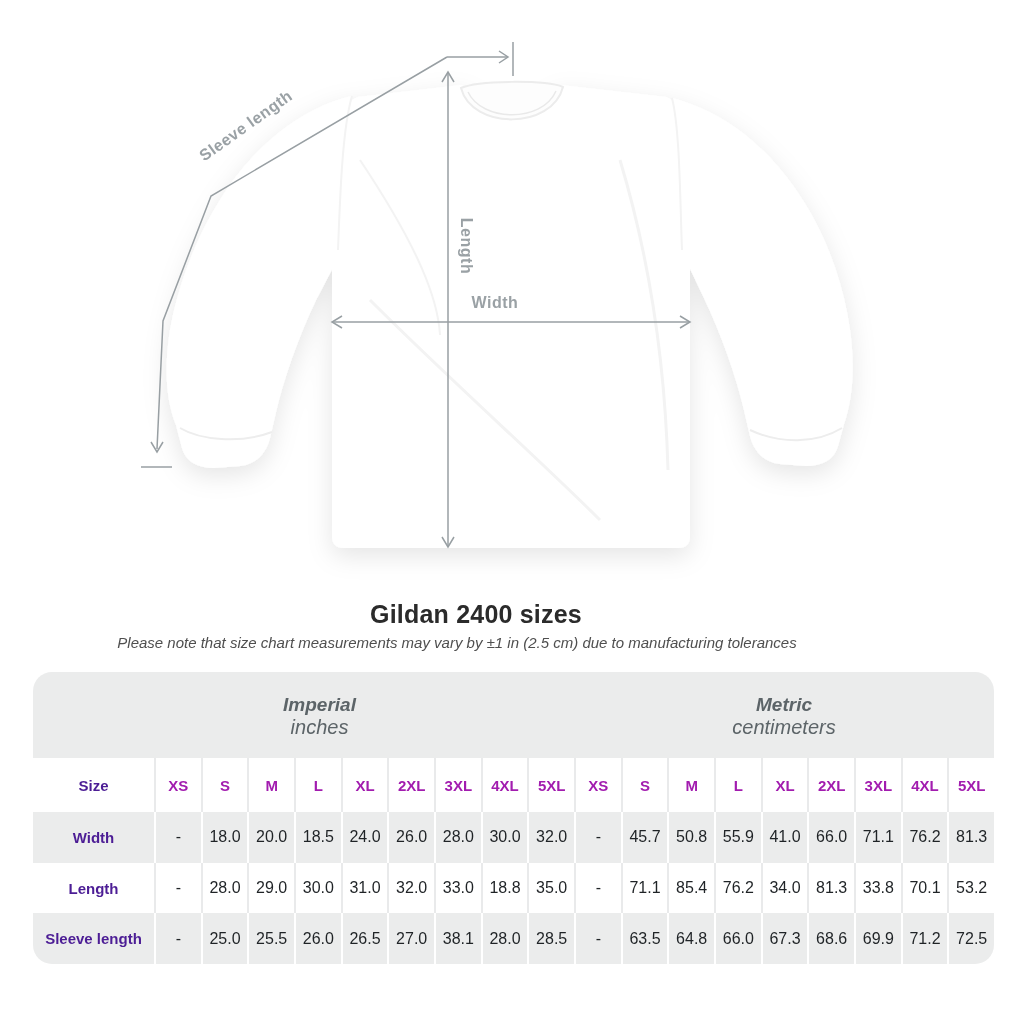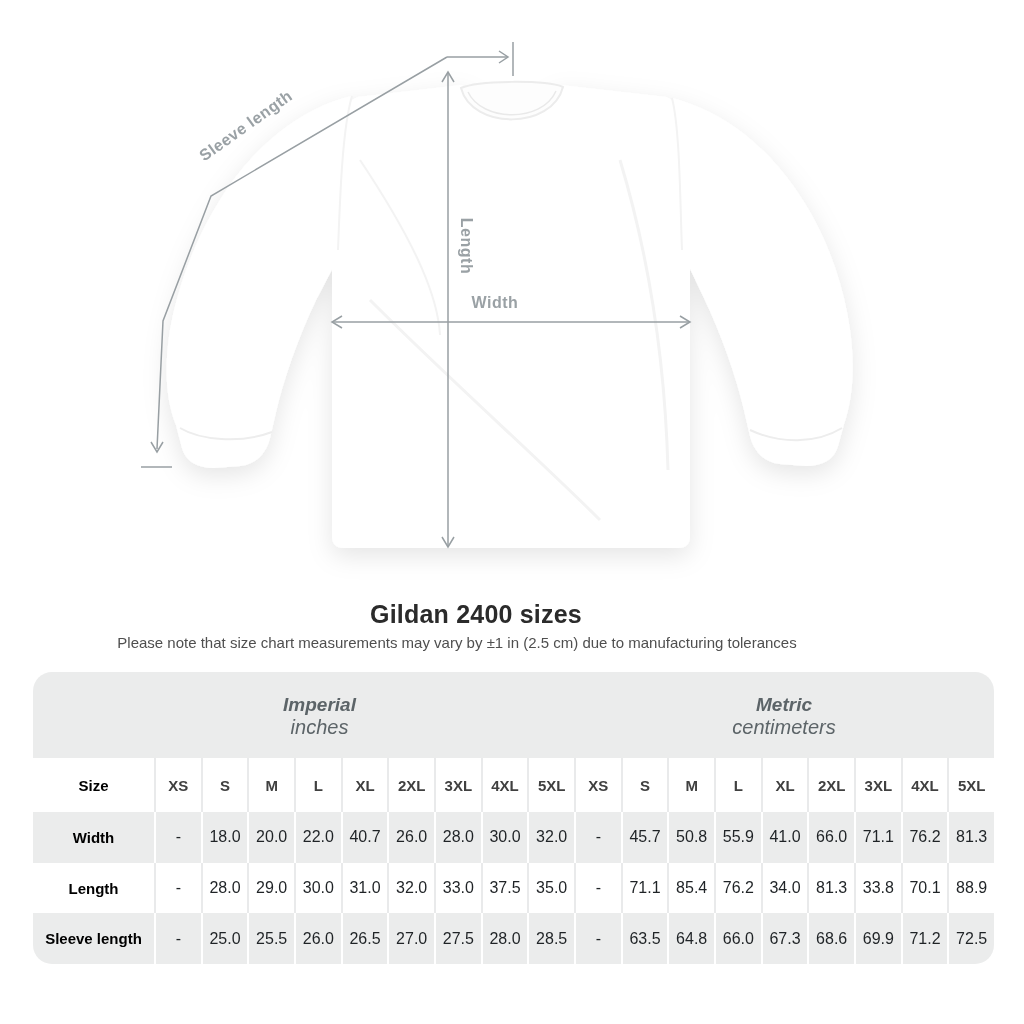--- a/index.html
+++ b/index.html
@@ -7,21 +7,21 @@
     position:relative;width:1024px;height:1024px;background:#ffffff;overflow:hidden;
     font-family:"Liberation Sans", sans-serif;
   }
   .diagram-svg{position:absolute;left:0;top:0;}
   .page-title{
     position:absolute;left:0;top:600px;width:952px;text-align:center;
     font-size:25px;font-weight:bold;color:#2b2b2b;letter-spacing:.2px;
   }
   .tolerance-note{
     position:absolute;left:0;top:634px;width:914px;text-align:center;
-    font-size:15px;color:#4f4f4f;
+    font-size:15px;font-style:italic;color:#4f4f4f;
   }
   .size-table{
     position:absolute;left:33px;top:672px;width:961px;height:292px;
     border-radius:19px;overflow:hidden;background:#ffffff;
     display:flex;flex-direction:column;
   }
   .unit-band{
     height:86px;flex:0 0 86px;background:#ebecec;
     display:grid;grid-template-columns:541px 420px;
   }
@@ -30,22 +30,22 @@
   .unit-label{font-size:19px;font-weight:bold;font-style:italic;line-height:24px;}
   .unit-sub{font-size:20px;font-style:italic;line-height:21px;}
   .trow{display:grid;grid-template-columns:121px repeat(18,1fr);}
   .size-row{height:54px;flex:0 0 54px;background:#fff;}
   .rows{flex:1;display:flex;flex-direction:column;}
   .rows .trow{flex:1;}
   .trow.alt{background:#ebecec;}
   .cell{display:flex;align-items:center;justify-content:center;overflow:hidden;}
   .trow .cell + .cell{border-left:2px solid #e9eaeb;}
   .trow.alt .cell + .cell{border-left-color:#ffffff;}
-  .label-cell{font-weight:bold;font-size:15px;color:#000000;}
-  .head-cell{font-weight:bold;font-size:15px;color:#404040;}
+  .label-cell{font-weight:bold;font-size:15px;color:#4c1d95;}
+  .head-cell{font-weight:bold;font-size:15px;color:#a21caf;}
   .value-cell{font-size:16px;color:#1f2326;}
   .meas-label{fill:#9aa1a5;font-weight:bold;font-size:16px;letter-spacing:.5px;}
 </style>
 </head>
 <body>
 
 <div class="page">
 
   <svg class="diagram-svg" width="1024" height="585" viewBox="0 0 1024 585">
     <defs>
@@ -147,22 +147,22 @@
         <div class="cell head-cell">3XL</div>
         <div class="cell head-cell">4XL</div>
         <div class="cell head-cell">5XL</div>
       </div>
     <div class="rows">
         <div class="trow alt">
           <div class="cell label-cell">Width</div>
           <div class="cell value-cell">-</div>
           <div class="cell value-cell">18.0</div>
           <div class="cell value-cell">20.0</div>
-          <div class="cell value-cell">22.0</div>
-          <div class="cell value-cell">40.7</div>
+          <div class="cell value-cell">18.5</div>
+          <div class="cell value-cell">24.0</div>
           <div class="cell value-cell">26.0</div>
           <div class="cell value-cell">28.0</div>
           <div class="cell value-cell">30.0</div>
           <div class="cell value-cell">32.0</div>
           <div class="cell value-cell">-</div>
           <div class="cell value-cell">45.7</div>
           <div class="cell value-cell">50.8</div>
           <div class="cell value-cell">55.9</div>
           <div class="cell value-cell">41.0</div>
           <div class="cell value-cell">66.0</div>
@@ -172,41 +172,41 @@
         </div>
         <div class="trow">
           <div class="cell label-cell">Length</div>
           <div class="cell value-cell">-</div>
           <div class="cell value-cell">28.0</div>
           <div class="cell value-cell">29.0</div>
           <div class="cell value-cell">30.0</div>
           <div class="cell value-cell">31.0</div>
           <div class="cell value-cell">32.0</div>
           <div class="cell value-cell">33.0</div>
-          <div class="cell value-cell">37.5</div>
+          <div class="cell value-cell">18.8</div>
           <div class="cell value-cell">35.0</div>
           <div class="cell value-cell">-</div>
           <div class="cell value-cell">71.1</div>
           <div class="cell value-cell">85.4</div>
           <div class="cell value-cell">76.2</div>
           <div class="cell value-cell">34.0</div>
           <div class="cell value-cell">81.3</div>
           <div class="cell value-cell">33.8</div>
           <div class="cell value-cell">70.1</div>
-          <div class="cell value-cell">88.9</div>
+          <div class="cell value-cell">53.2</div>
         </div>
         <div class="trow alt">
           <div class="cell label-cell">Sleeve length</div>
           <div class="cell value-cell">-</div>
           <div class="cell value-cell">25.0</div>
           <div class="cell value-cell">25.5</div>
           <div class="cell value-cell">26.0</div>
           <div class="cell value-cell">26.5</div>
           <div class="cell value-cell">27.0</div>
-          <div class="cell value-cell">27.5</div>
+          <div class="cell value-cell">38.1</div>
           <div class="cell value-cell">28.0</div>
           <div class="cell value-cell">28.5</div>
           <div class="cell value-cell">-</div>
           <div class="cell value-cell">63.5</div>
           <div class="cell value-cell">64.8</div>
           <div class="cell value-cell">66.0</div>
           <div class="cell value-cell">67.3</div>
           <div class="cell value-cell">68.6</div>
           <div class="cell value-cell">69.9</div>
           <div class="cell value-cell">71.2</div>

